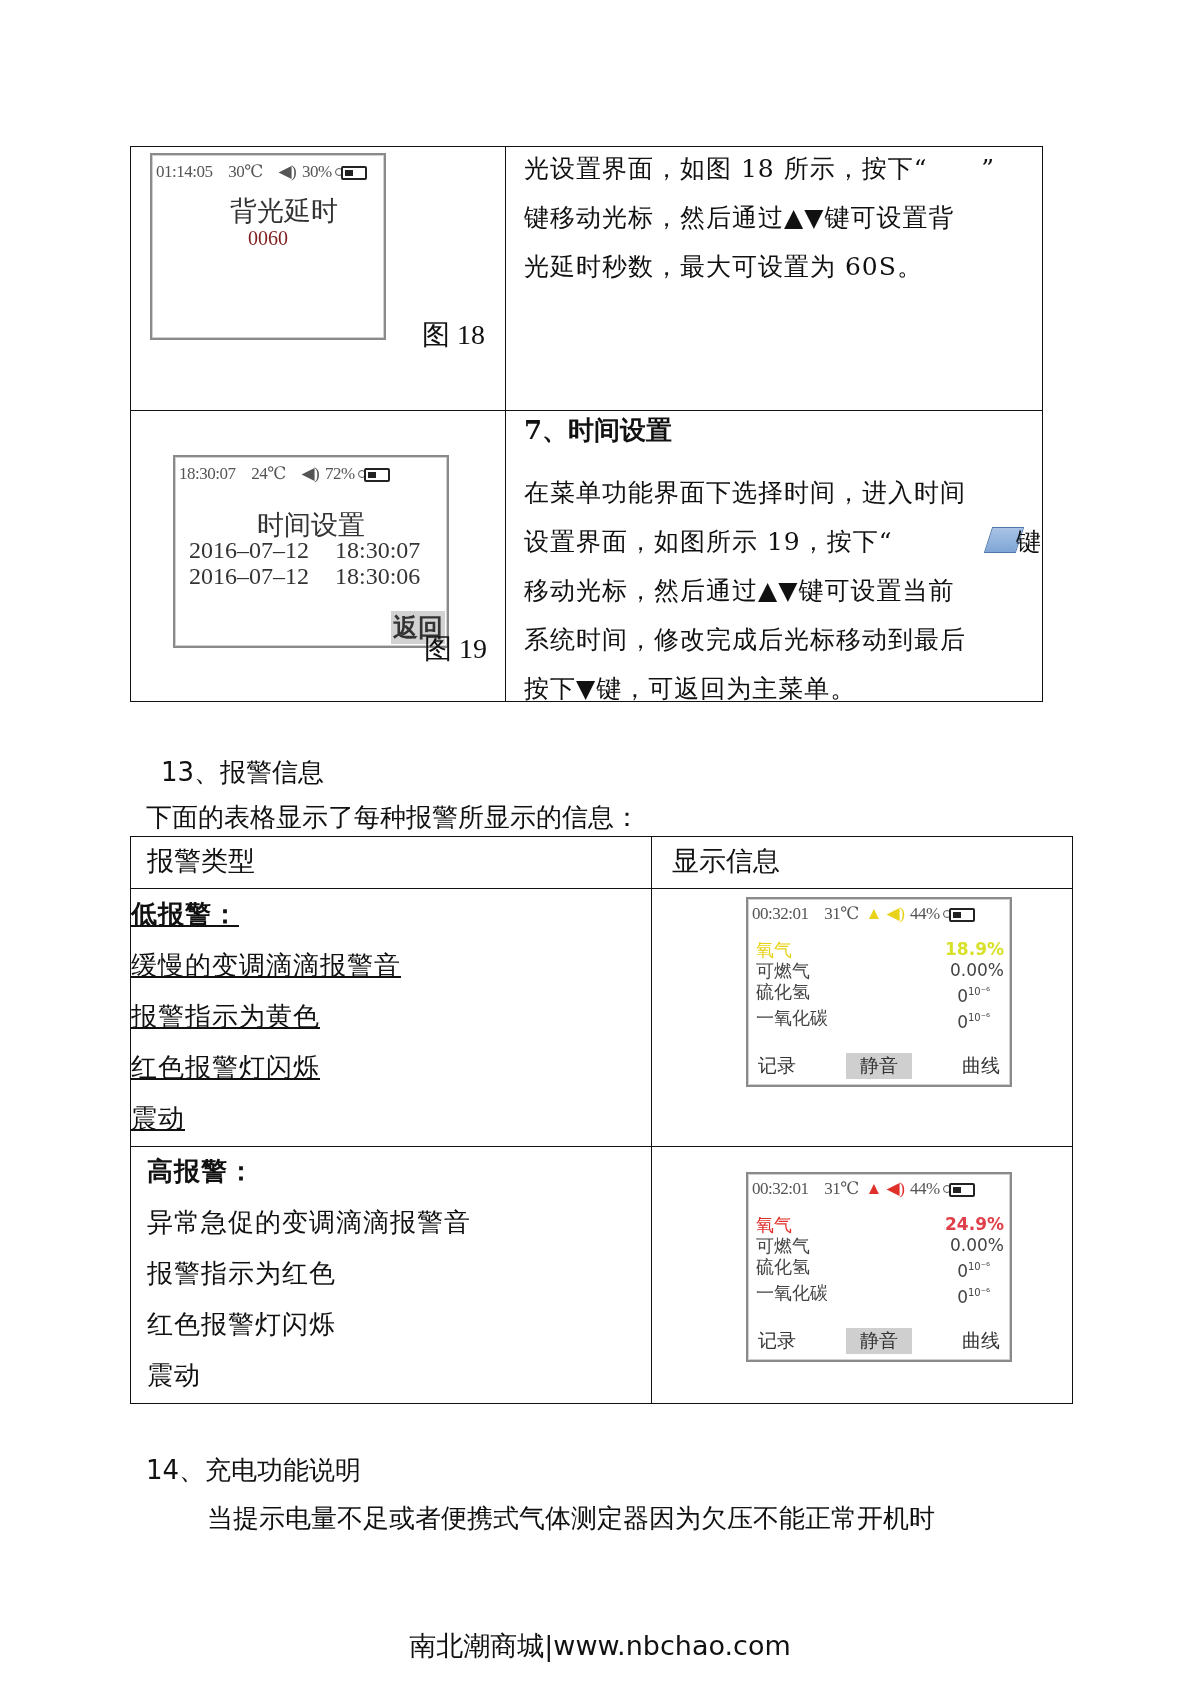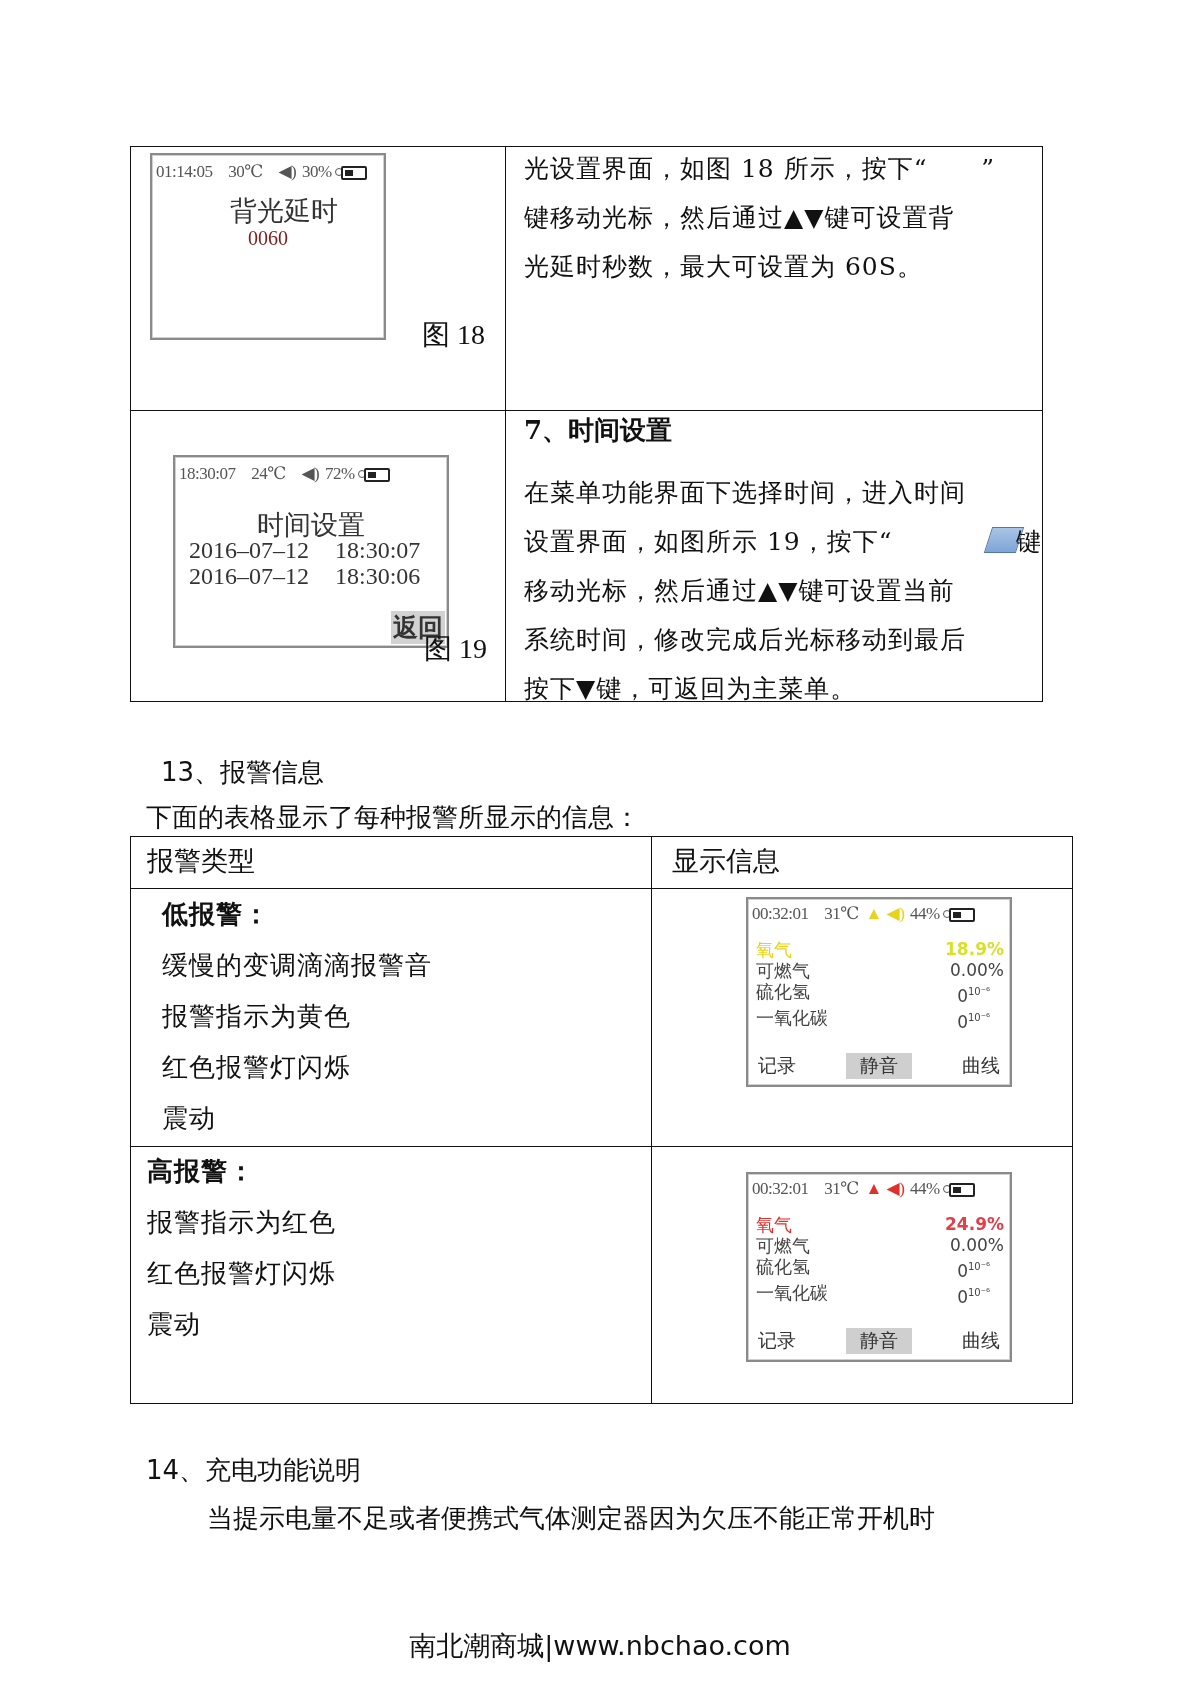--- a/index.html
+++ b/index.html
@@ -110,21 +110,21 @@
 <div class="section" style="left:146px; top:800px;">下面的表格显示了每种报警所显示的信息：</div>
 
 <div class="t2">
   <div class="vdiv"></div>
   <div class="hdiv1"></div>
   <div class="hdiv2"></div>
 </div>
 <div class="head-text" style="left:147px; top:843px;">报警类型</div>
 <div class="head-text" style="left:672px; top:843px;">显示信息</div>
 
-<div class="cell-text" style="left:162px; top:889px;">
+<div class="cell-text" style="left:131px; top:889px;text-decoration:underline;">
   <div style="font-weight:bold;">低报警：</div>
   <div>缓慢的变调滴滴报警音</div>
   <div>报警指示为黄色</div>
   <div>红色报警灯闪烁</div>
   <div>震动</div>
 </div>
 
 <div class="lcd alarm-lcd" style="left:746px; top:897px;">
   <div class="status" style="top:4px;">
     <span>00:32:01</span>
@@ -154,20 +154,21 @@
   </div>
   <div class="softkeys">
     <span>记录</span>
     <span class="hl">静音</span>
     <span>曲线</span>
   </div>
 </div>
 
 <div class="cell-text" style="left:147px; top:1146px;">
   <div style="font-weight:bold;">高报警：</div>
+  <div>异常急促的变调滴滴报警音</div>
   <div>报警指示为红色</div>
   <div>红色报警灯闪烁</div>
   <div>震动</div>
 </div>
 
 <div class="lcd alarm-lcd" style="left:746px; top:1172px;">
   <div class="status" style="top:4px;">
     <span>00:32:01</span>
     <span style="margin-right:3px;">31℃</span>
     <span style="color:#e0302a; margin-right:1px;">▲</span>

